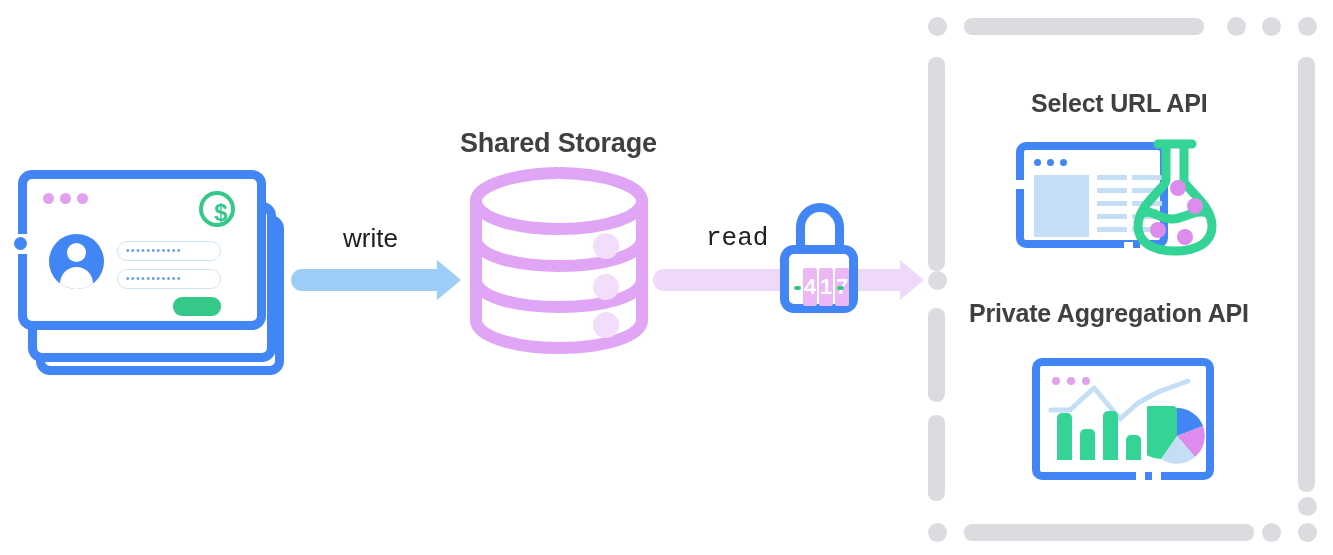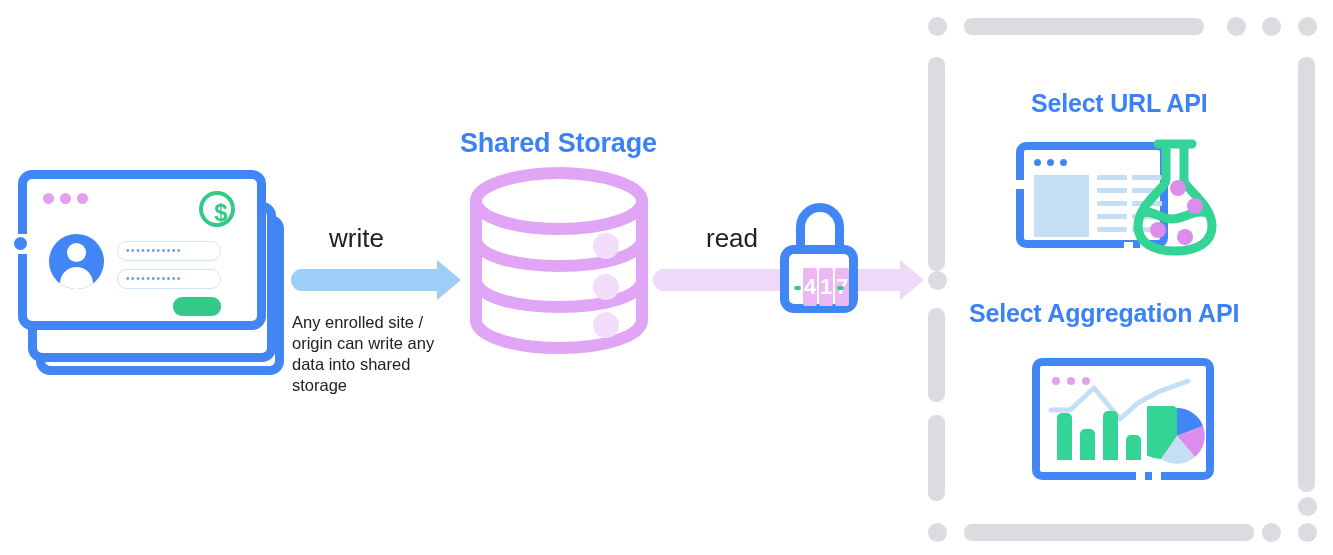--- a/index.html
+++ b/index.html
@@ -17,21 +17,21 @@
     width: 1333px;
     height: 555px;
     background: #ffffff;
     overflow: hidden;
   }
   .abs { position: absolute; }
 
   
   .heading {
     font-weight: bold;
-    color: #3b82f6;
+    color: #404040;
     letter-spacing: -0.2px;
     white-space: nowrap;
   }
   .title-shared-storage { font-size: 27px; text-align: center; }
   .title-api { font-size: 25px; }
   .arrow-label {
     font-size: 26px;
     color: #202124;
     white-space: nowrap;
   }
@@ -197,24 +197,23 @@
       <div class="abs avatar-body"></div>
     </div>
 
     <div class="abs pw-field" style="left:90px; top:62px;">•••••••••••</div>
     <div class="abs pw-field" style="left:90px; top:90px;">•••••••••••</div>
     <div class="abs green-btn" style="left:146px; top:118px;"></div>
   </div>
   <div class="abs card-notch"></div>
   <div class="abs card-notch-dot"></div>
 
-  <div class="abs arrow-label" style="left:329px; top:223px;text-align:center;">write</div>
+  <div class="abs arrow-label" style="left:343px; top:223px;text-align:center;">write</div>
   <div class="abs arrow-shaft" style="left:291px; top:269px; width:147px; background:#9ccef7;"></div>
   <div class="abs arrow-head" style="left:437px; top:260px; border-left:24px solid #9ccef7;"></div>
-  <div class="abs caption" style="left:292px; top:312px; width:175px;">Any enrolled site / origin can write any data into shared storage</div>
 
   <div class="abs title-shared-storage heading" style="left:460px; top:128px;">Shared Storage</div>
 
   <div class="abs cyl-wrap">
     <svg width="186" height="195" viewBox="0 0 186 195" xmlns="http://www.w3.org/2000/svg">
       <g fill="none" stroke="#e0a5f5" stroke-width="12" stroke-linecap="round">
 
         <path d="M 91 10 C 50 10.5 10 22 10 38 C 10 54 47 66 93 66 C 139 66 176 54 176 38 C 176 22 136 10.5 95 10"></path>
 
         <path d="M 10 38 L 10 157"></path>
@@ -226,21 +225,21 @@
         <path d="M 10 117 C 10 133 47 144 93 144 C 139 144 176 133 176 117"></path>
       </g>
       <g fill="#f2ddfb">
         <circle cx="140" cy="83" r="13"></circle>
         <circle cx="140" cy="124" r="13"></circle>
         <circle cx="140" cy="162" r="13"></circle>
       </g>
     </svg>
   </div>
 
-  <div class="abs arrow-label" style="left:706px; top:223px;">read</div>
+  <div class="abs arrow-label" style="left:706px; top:223px;font-family:Liberation Mono, monospace;">read</div>
   <div class="abs arrow-shaft" style="left:653px; top:269px; width:248px; background:#eedaf8;"></div>
   <div class="abs arrow-head" style="left:900px; top:260px; border-left:24px solid #eedaf8;"></div>
 
   <div class="abs" style="left:780px; top:203px; width:90px; height:112px;">
     <div class="abs lock-shackle" style="left:16px; top:0;"></div>
     <div class="abs lock-body" style="left:0; top:42px;">
       <div class="abs dial-dash" style="left:5px; top:32px;"></div>
       <div class="abs dial" style="left:14px; top:14px;">4</div>
       <div class="abs dial" style="left:30px; top:14px;">1</div>
       <div class="abs dial" style="left:46px; top:14px;">7</div>
@@ -295,21 +294,21 @@
     <svg class="abs" style="left:112px; top:0;" width="100" height="118" viewBox="0 0 100 118" xmlns="http://www.w3.org/2000/svg">
       <path d="M 30 6 L 64 6 M 38 6 L 38 42 C 38 50 10 66 10 88 C 10 104 24 113 47 113 C 70 113 84 104 84 88 C 84 66 56 50 56 42 L 56 6" fill="none" stroke="#34d396" stroke-width="9" stroke-linecap="round" stroke-linejoin="round"></path>
       <path d="M 13 76 C 24 70 32 82 45 81 C 58 80 68 70 81 76" fill="none" stroke="#34d396" stroke-width="9" stroke-linecap="round"></path>
       <circle cx="50" cy="50" r="8" fill="#dd8cee"></circle>
       <circle cx="67" cy="68" r="8" fill="#dd8cee"></circle>
       <circle cx="30" cy="92" r="8" fill="#dd8cee"></circle>
       <circle cx="57" cy="99" r="8" fill="#dd8cee"></circle>
     </svg>
   </div>
 
-  <div class="abs title-api heading" style="left:969px; top:299px;">Select Aggregation API</div>
+  <div class="abs title-api heading" style="left:969px; top:299px;">Private Aggregation API</div>
 
   <div class="abs" style="left:1032px; top:358px; width:182px; height:122px;">
     <div class="abs mock-window" style="left:0; top:0; width:182px; height:122px;">
       <div class="abs mock-dot-purple" style="left:12px; top:11px;"></div>
       <div class="abs mock-dot-purple" style="left:27px; top:11px;"></div>
       <div class="abs mock-dot-purple" style="left:42px; top:11px;"></div>
 
       <svg class="abs" style="left:8px; top:12px;" width="158" height="50" viewBox="0 0 158 50" xmlns="http://www.w3.org/2000/svg">
         <polyline points="3,32 22,32 46,10 72,41 90,25 110,14 140,3" fill="none" stroke="#c3def5" stroke-width="5" stroke-linecap="round" stroke-linejoin="round"></polyline>
       </svg>

